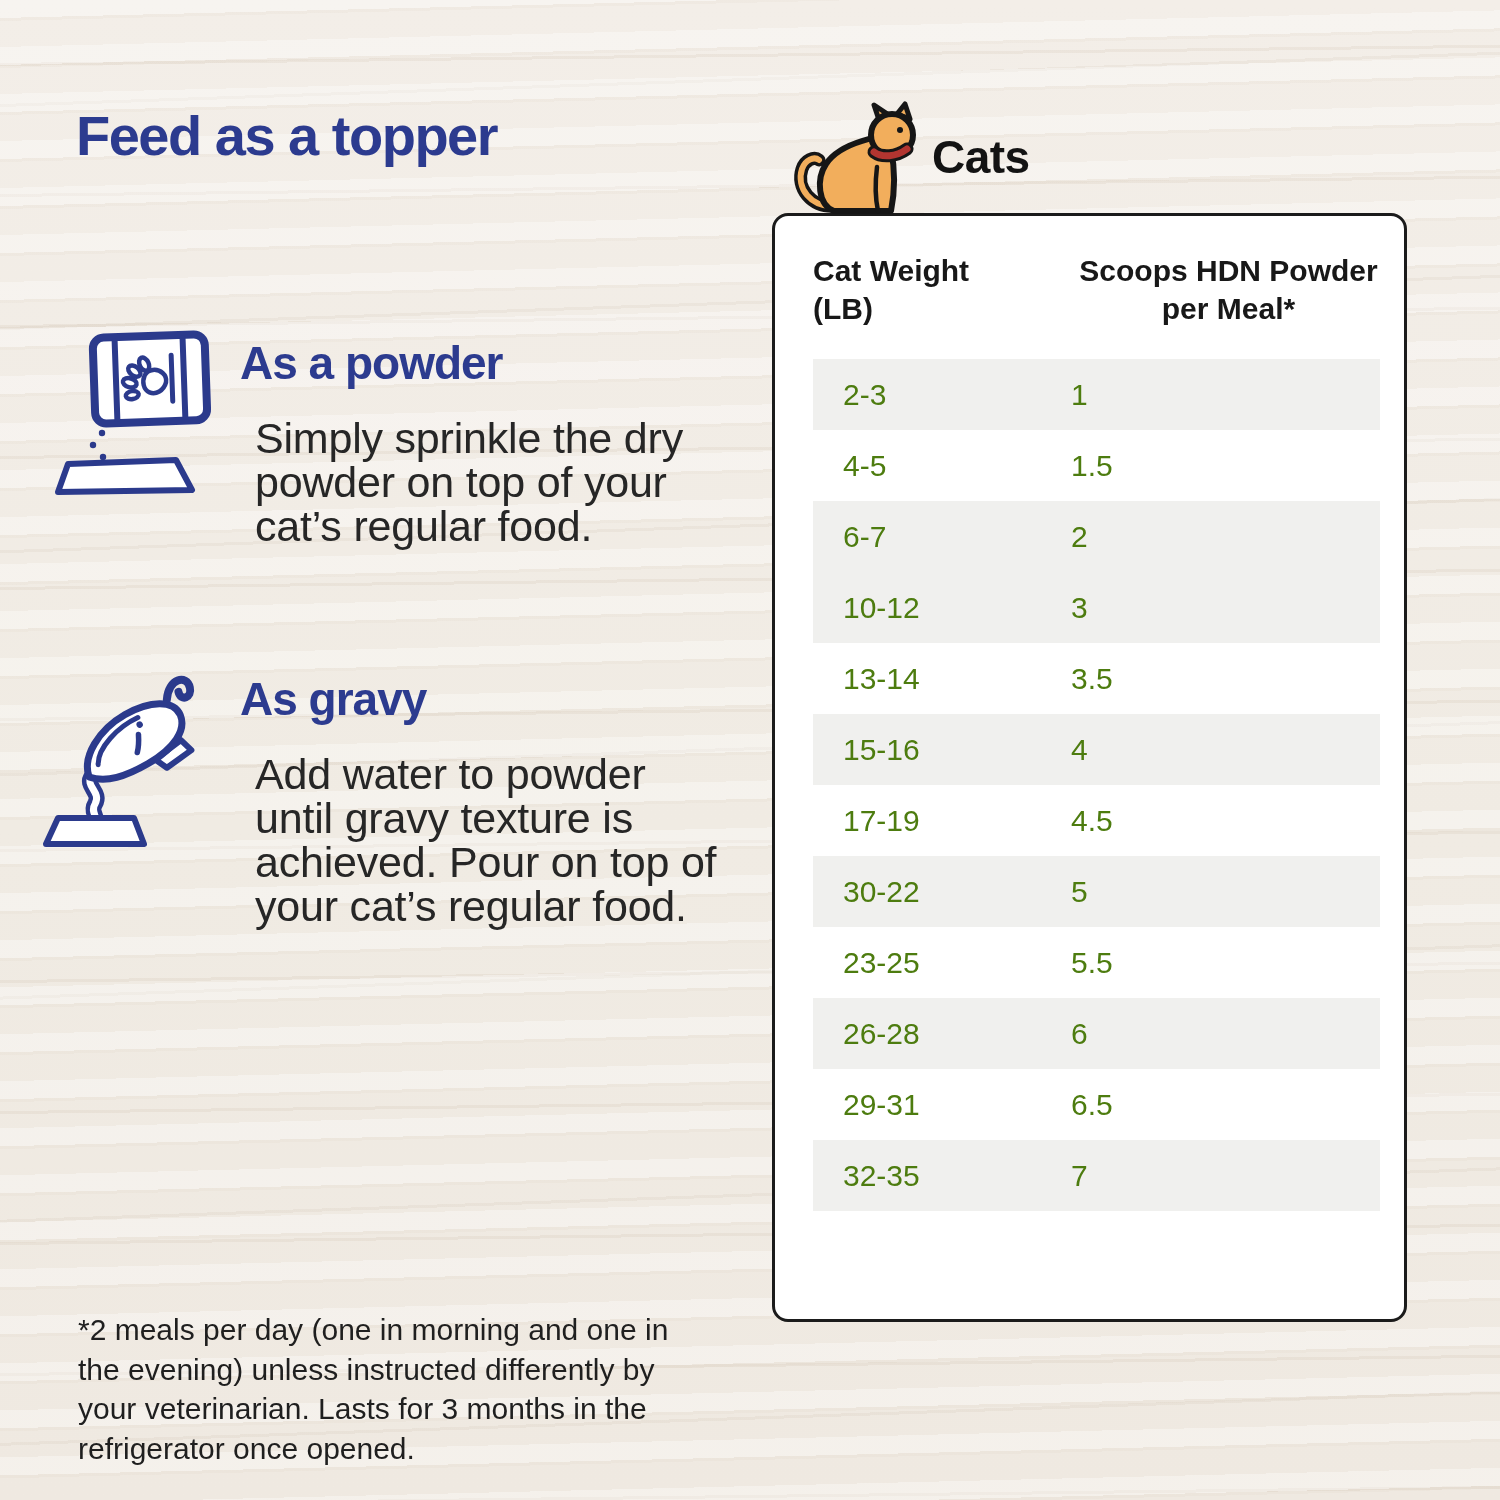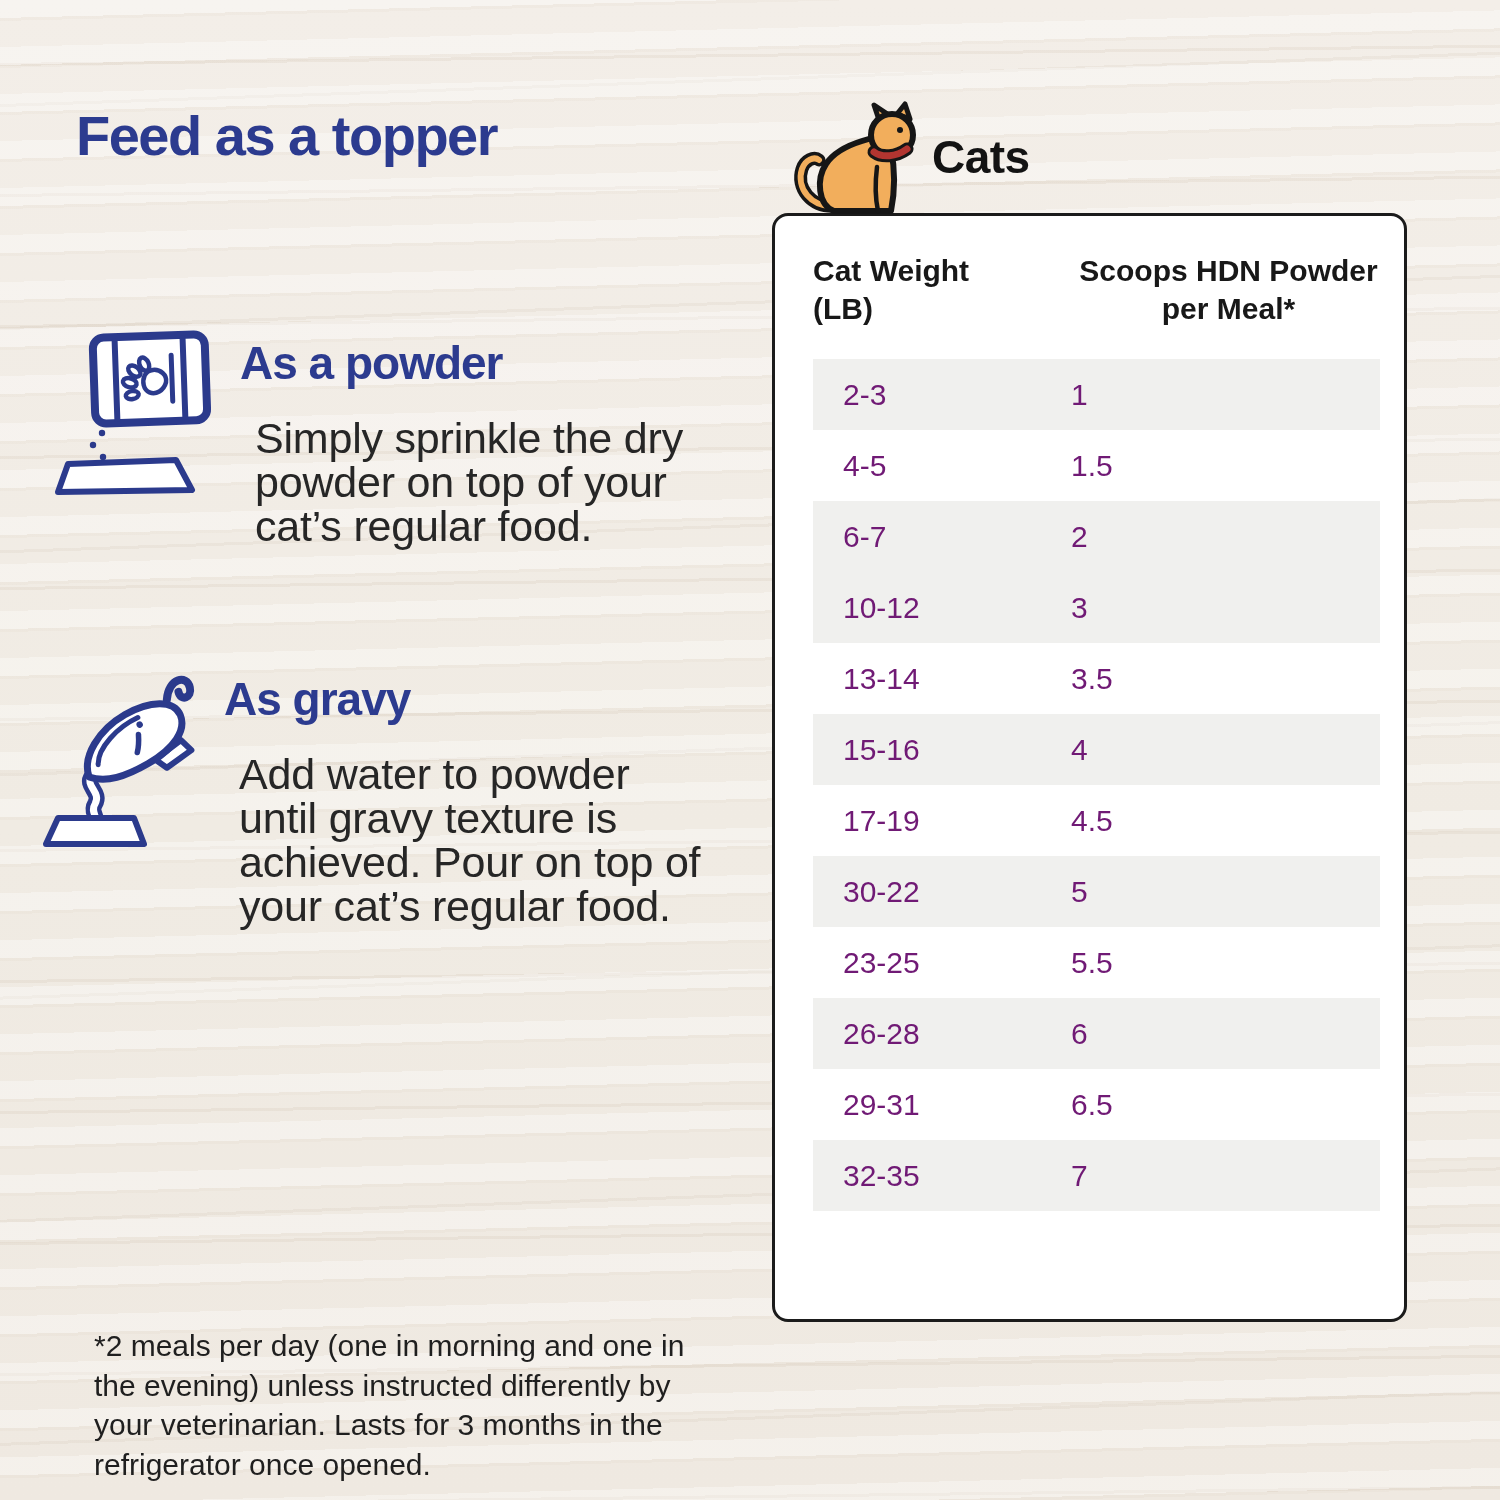--- a/index.html
+++ b/index.html
@@ -19,27 +19,27 @@
     position:absolute; left:76px; top:103px; margin:0;
     font-size:56px; font-weight:700; letter-spacing:-1.5px; color:#2c3b8f;
   }
   .section-heading {
     margin:0 0 26px 0; font-size:46px; font-weight:700; letter-spacing:-1px; color:#2c3b8f;
   }
   .section-body {
     margin:15px; width:480px; font-size:43px; line-height:44px; color:#262626; letter-spacing:-0.2px;
   }
   .powder-text { position:absolute; left:240px; top:336px; }
-  .gravy-text  { position:absolute; left:224px; top:672px; }
+  .gravy-text  { position:absolute; left:240px; top:672px; }
   .powder-icon { position:absolute; left:58px;  top:330px; width:175px; height:168px; }
   .gravy-icon  { position:absolute; left:42px;  top:672px; width:170px; height:176px; }
   .powder-icon svg, .gravy-icon svg, .cat-icon svg { overflow:visible; display:block; }
 
   .footnote {
-    position:absolute; left:78px; top:1310px; margin:16px; width:618px;
+    position:absolute; left:78px; top:1310px; margin:0; width:618px;
     font-size:30px; line-height:39.5px; color:#1f1f1f;
   }
 
   
   .cat-icon { position:absolute; left:794px; top:103px; width:138px; height:114px; z-index:3; }
   .cats-heading {
     position:absolute; left:932px; top:130px; margin:0;
     font-size:46px; font-weight:700; color:#131313; letter-spacing:-0.5px;
   }
   .card {
@@ -48,21 +48,21 @@
     padding:36px 24px 0 38px; box-sizing:border-box;
   }
   .t-head { display:flex; font-weight:700; font-size:30px; line-height:38px; color:#181818; }
   .t-head .h1 { width:258px; flex:none; }
   .t-head .h1 .inner { display:block; width:185px; }
   .t-head .h2 { flex:1; }
   .t-head .h2 .inner { display:block; width:315px;text-align:center; }
   .t-body { margin-top:31px; }
   .t-row {
     display:flex; align-items:center; height:71px; box-sizing:border-box;
-    padding-left:30px; font-size:30px; color:#701a75; background:#ffffff;
+    padding-left:30px; font-size:30px; color:#4d7c0f; background:#ffffff;
   }
   .t-row.shaded { background:#f0f0ee; }
   .t-row .c1 { width:228px; flex:none; }
   .t-row .c2 { flex:1; }
 </style>
 </head>
 <body>
 
 <div class="canvas">
 

